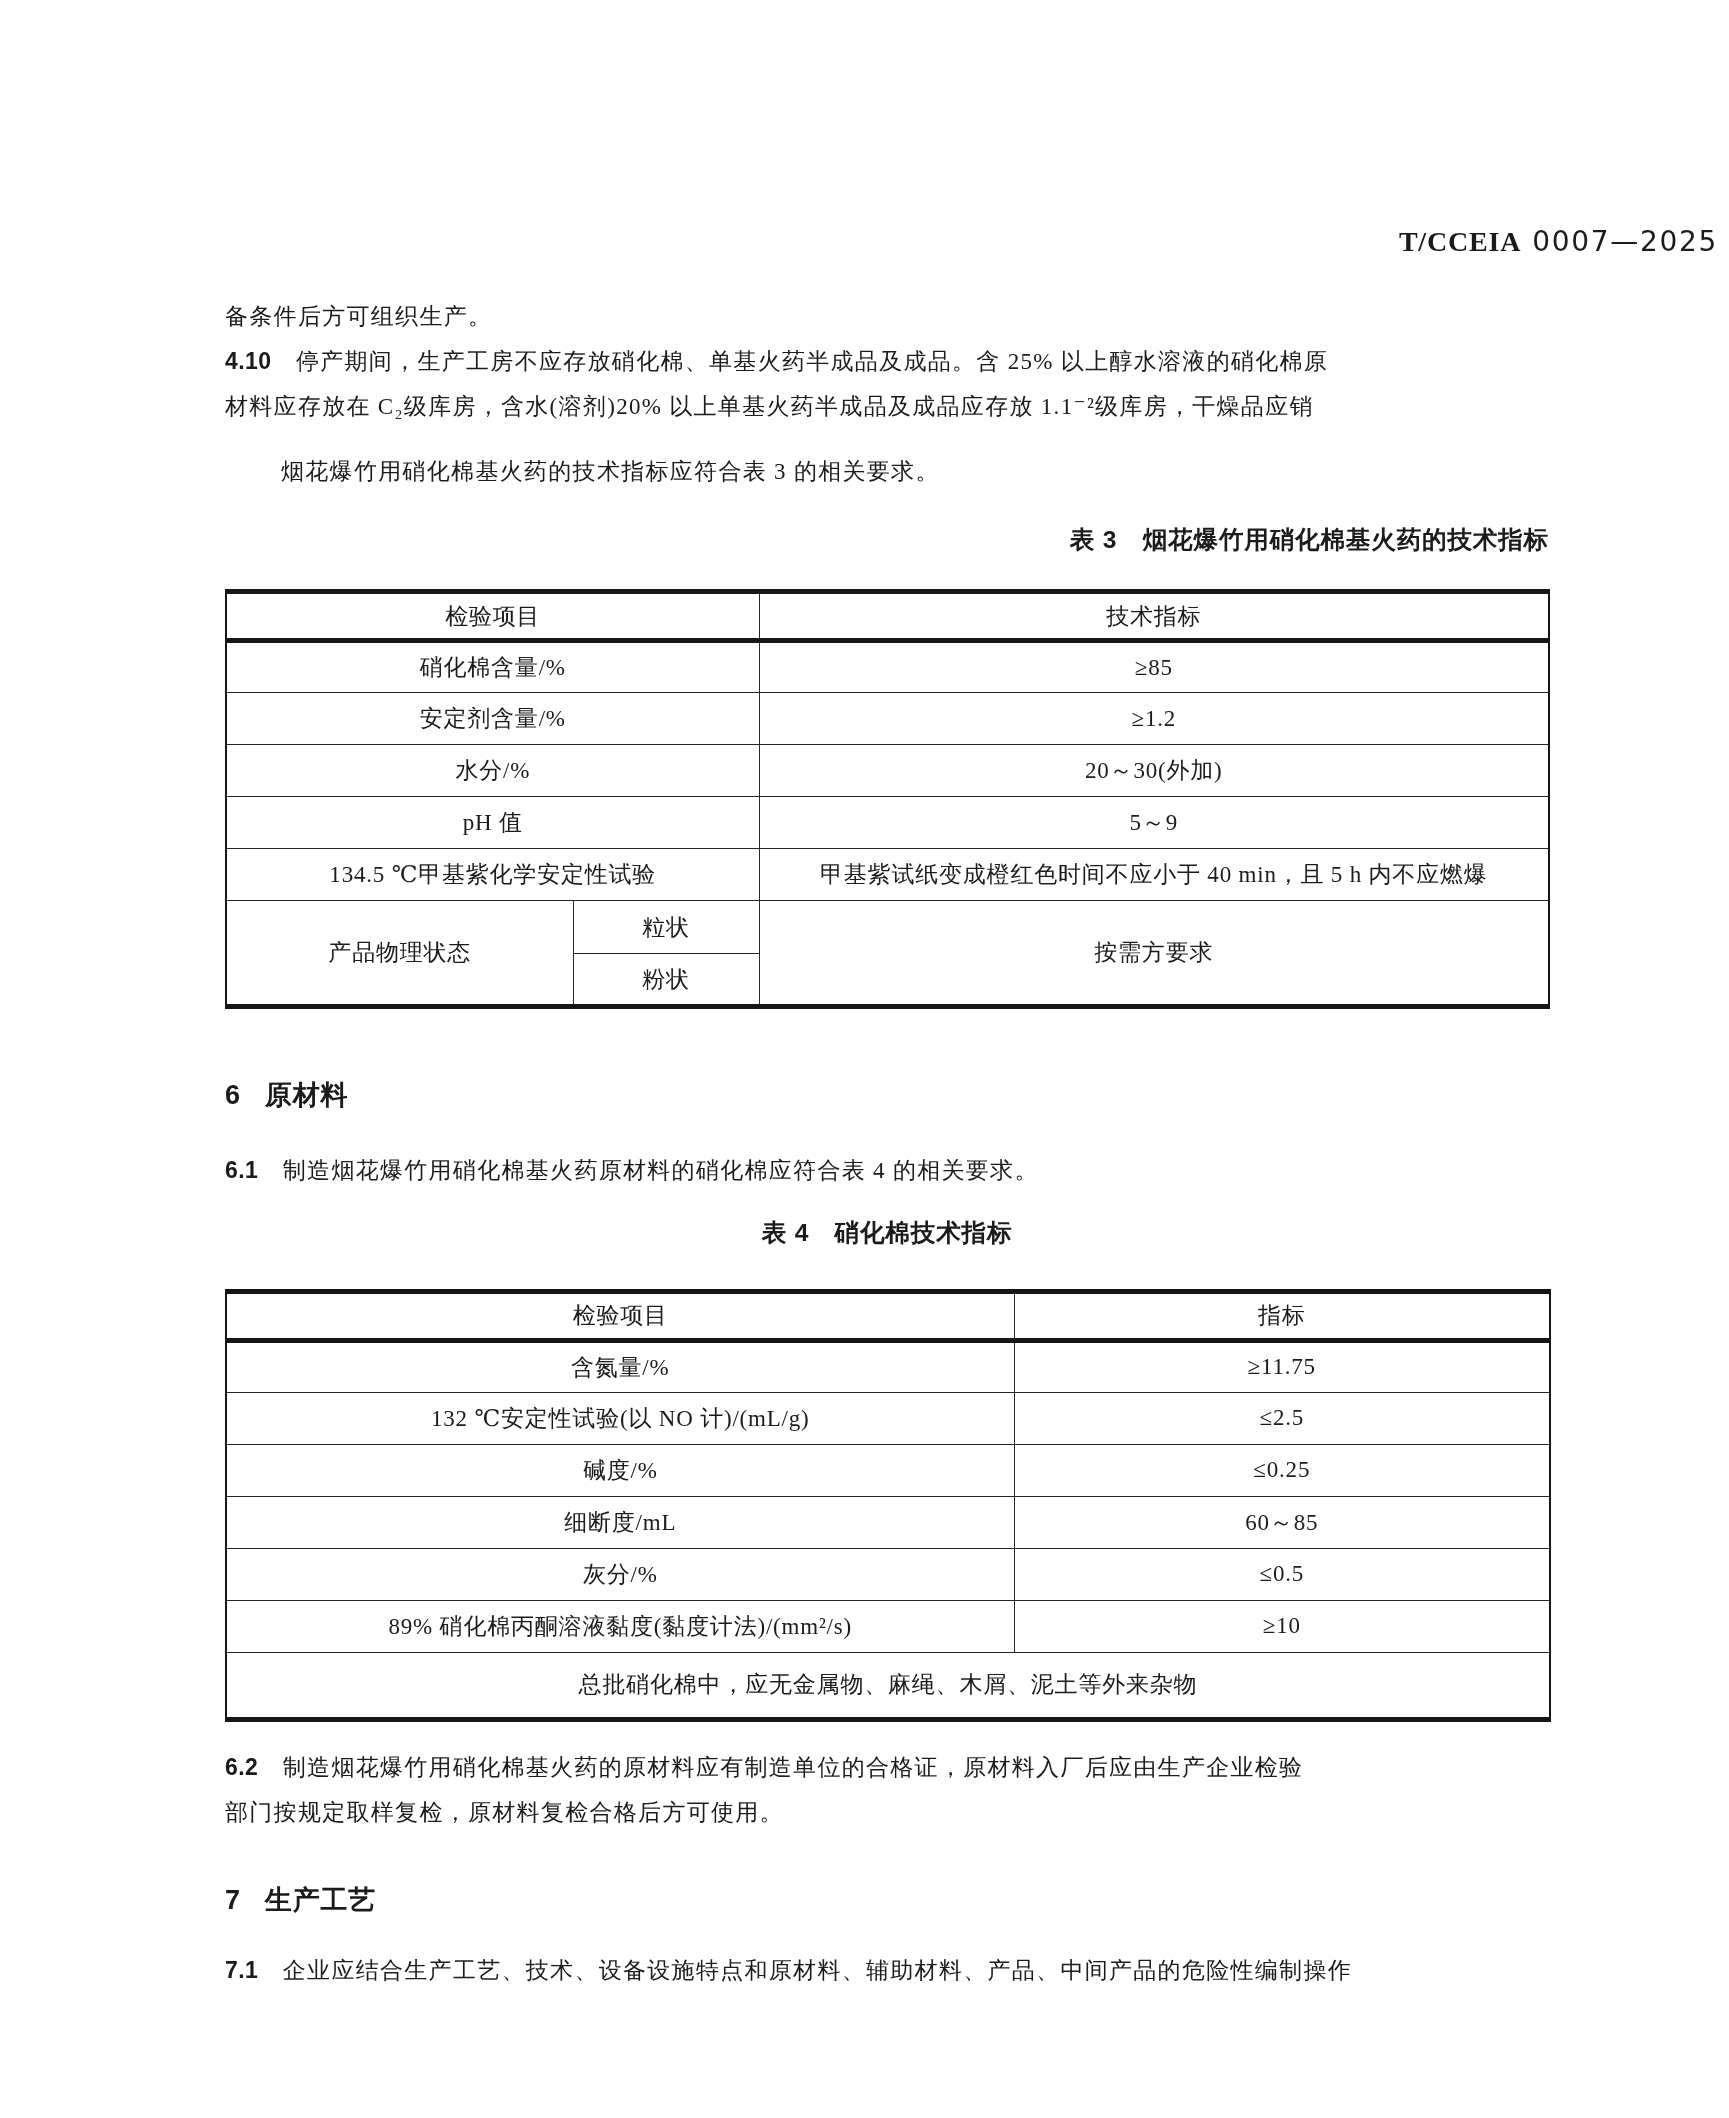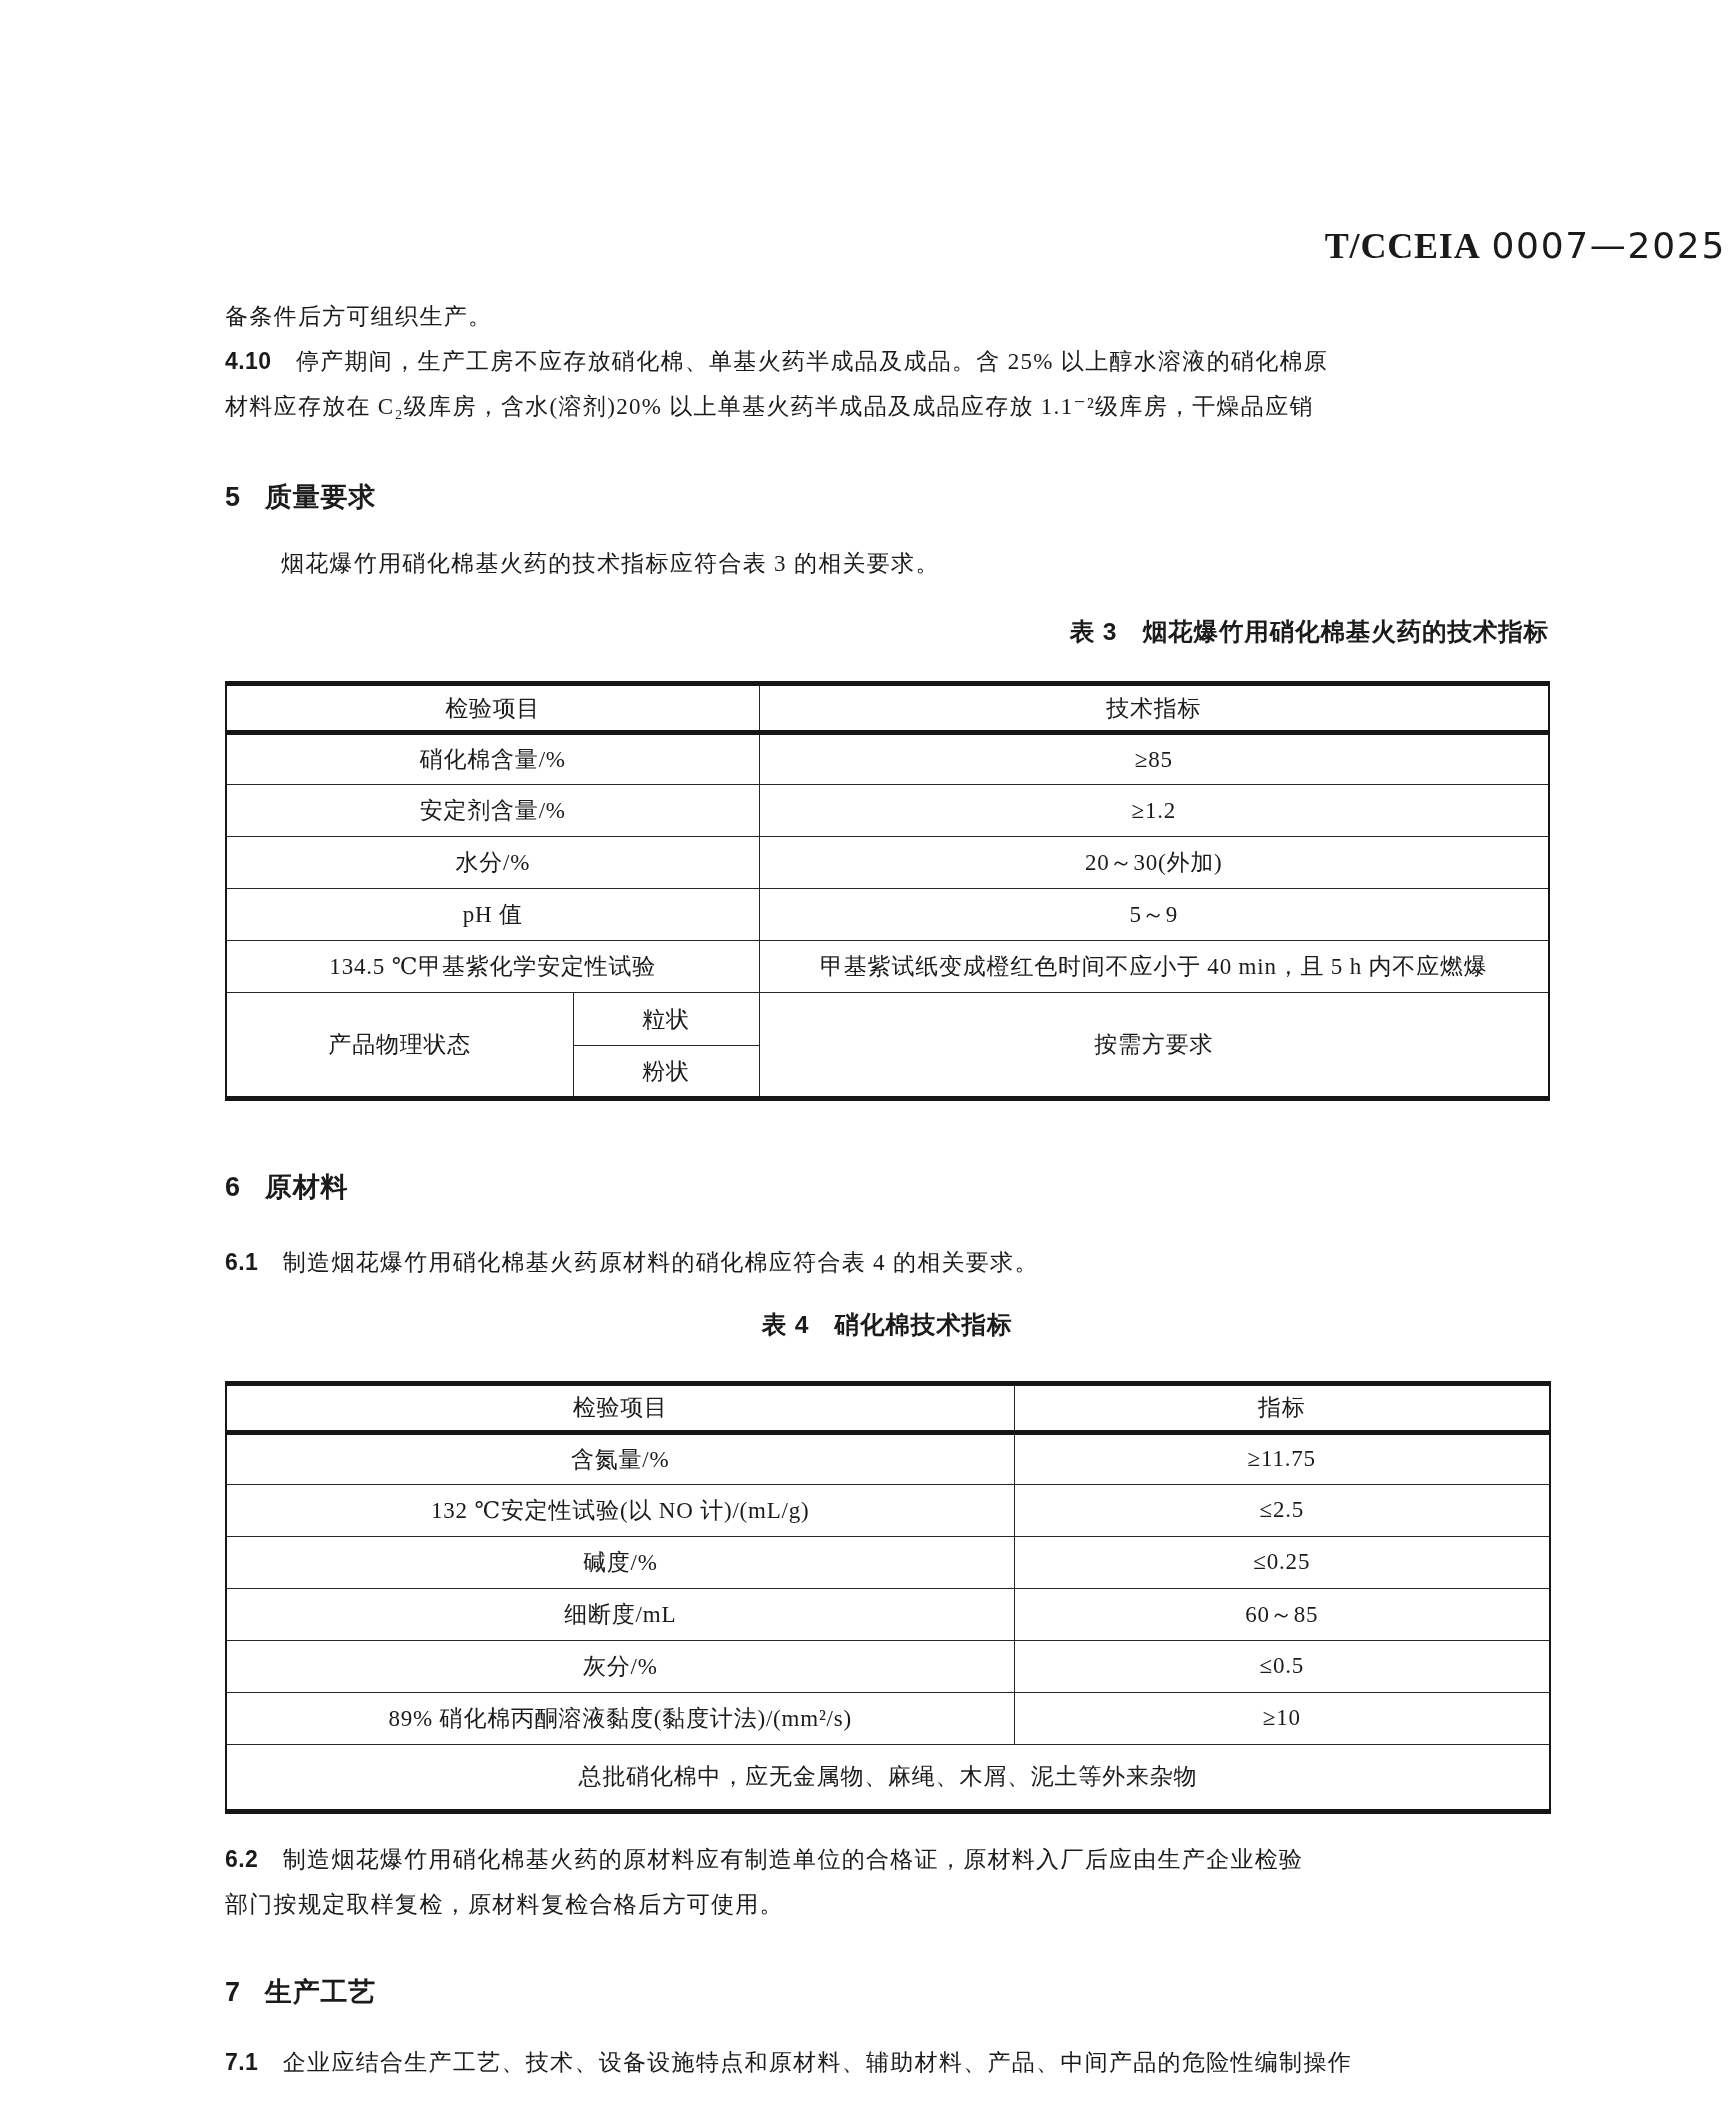--- a/index.html
+++ b/index.html
@@ -13,22 +13,22 @@
     overflow:hidden;
   }
   .content{
     position:absolute;
     left:225px;top:0;
     width:1324px;
   }
   
   .docnum{
     position:absolute;
-    top:225px;right:4px;
-    font-size:36px;
+    top:225px;right:12px;
+    font-size:28px;
     letter-spacing:0.8px;
     white-space:nowrap;
   }
   .docnum .prefix{
     font-family:"Liberation Serif","DejaVu Serif",serif;
     font-weight:bold;
   }
   .docnum .code{
     font-family:"DejaVu Sans","Liberation Sans",sans-serif;
     font-weight:500;
@@ -123,21 +123,20 @@
 
   <div class="content">
 
     <p class="bodyline mt-first">备条件后方可组织生产。</p>
 
     <div>
       <p class="bodyline"><span class="cnum">4.10</span><span>停产期间，生产工房不应存放硝化棉、单基火药半成品及成品。含 25% 以上醇水溶液的硝化棉原</span></p>
       <p class="bodyline">材料应存放在 C₂级库房，含水(溶剂)20% 以上单基火药半成品及成品应存放 1.1⁻²级库房，干燥品应销</p>
     </div>
 
-    <h2 class="heading mt-h5"><span class="hnum">5</span><span>质量要求</span></h2>
 
     <p class="bodyline indent mt-intro">烟花爆竹用硝化棉基火药的技术指标应符合表 3 的相关要求。</p>
 
     <p class="caption mt-cap3">表 3　烟花爆竹用硝化棉基火药的技术指标</p>
 
     <table class="spec t3 mt-t3">
       <colgroup>
           <col class="c1">
           <col class="c2">
           <col class="c3">

